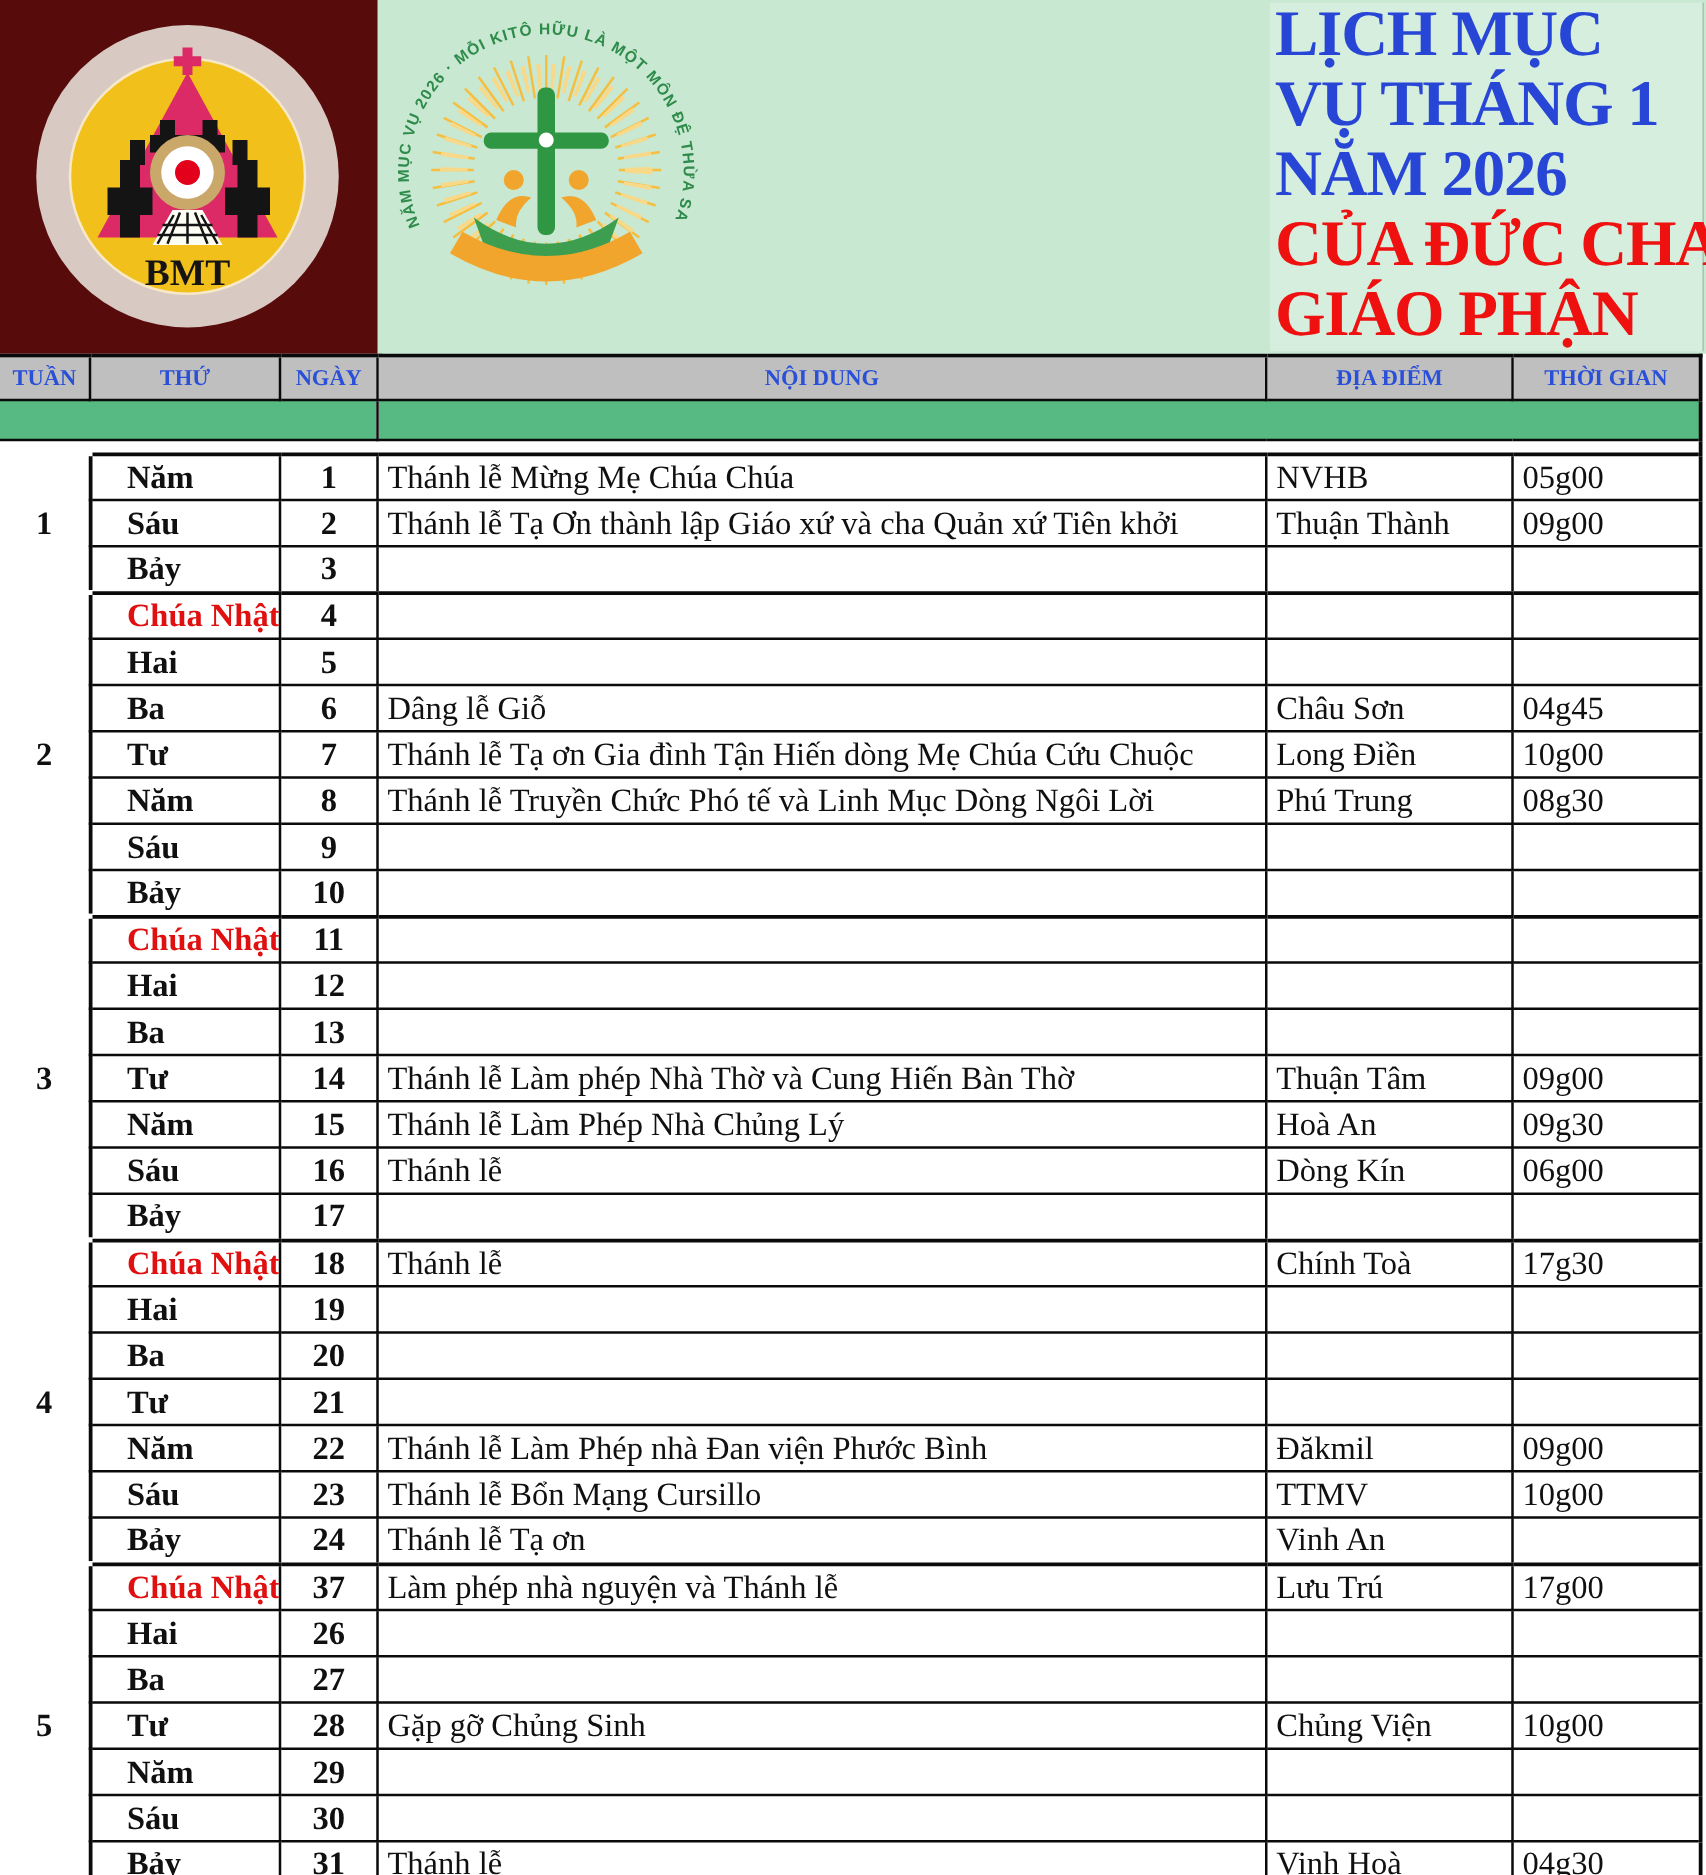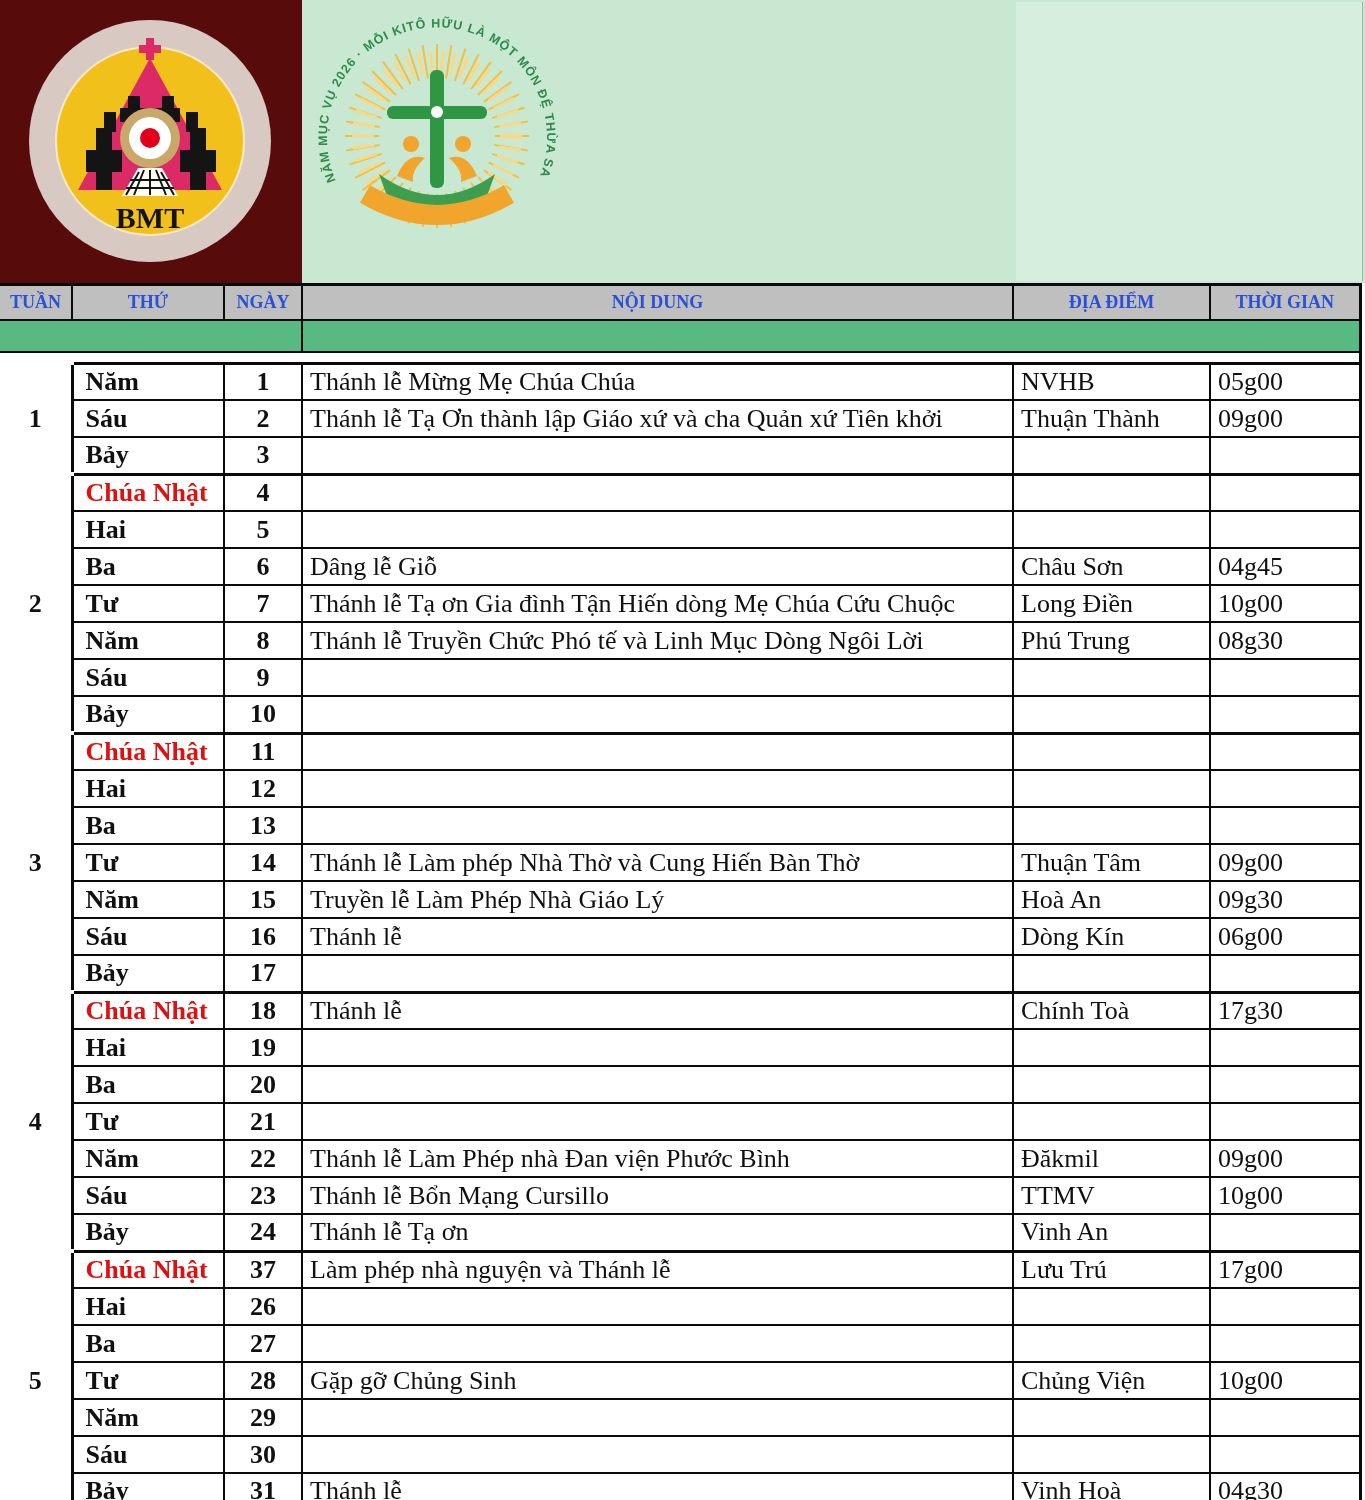--- a/index.html
+++ b/index.html
@@ -37,21 +37,21 @@
   }
   tr.green-row td { height:28px; background:#57ba83; }
   tr.spacer-row td { border:none; height:6px; background:#ffffff; }
   tr.day-row { height:37px; }
   tr.day-row td { font-size:26px; color:#101010; background:#ffffff; }
   tr.week-start td { border-top:3px solid #0a0a0a; }
   td.c-tuan {
     background:#3a76d4; color:#ffffff; font-weight:bold; font-size:27px; text-align:center;
     border-left:none; border-top:4px solid #ffffff !important; border-right:3px solid #0a0a0a;
   }
-  td.c-thu { font-weight:bold; padding-left:12px; }
+  td.c-thu { font-weight:bold; padding-left:28px; }
   td.c-thu.sunday { color:#e01010; }
   td.c-ngay { font-weight:bold; text-align:center; }
   td.c-nd, td.c-dd, td.c-tg { padding-left:7px; }
   .sched tr:last-child td { border-bottom:4px solid #0a0a0a; }
   .sched td:last-child, .sched th:last-child { border-right:3px solid #0a0a0a;margin-left:40px; }
   .sched td:first-child, .sched th:first-child { border-left:none; }
 </style>
 </head>
 <body>
 
@@ -150,20 +150,27 @@
 
         <defs>
           <path id="arcPath" d="M -103,40 A 110,110 0 1 1 103,40" fill="none"></path>
         </defs>
         <text font-family="Liberation Sans, DejaVu Sans, sans-serif" font-size="12.5" font-weight="bold" fill="#2e8b4a" letter-spacing="1">
           <textPath href="#arcPath" startOffset="50%" text-anchor="middle">· NĂM MỤC VỤ 2026 · MỖI KITÔ HỮU LÀ MỘT MÔN ĐỆ THỪA SAI ·</textPath>
         </text>
       </svg>
 
       <div class="title-bg"></div>
+      <div class="title-block">
+        <div class="title-line-blue">LỊCH MỤC</div>
+        <div class="title-line-blue">VỤ THÁNG 1</div>
+        <div class="title-line-blue">NĂM 2026</div>
+        <div class="title-line-red">CỦA ĐỨC CHA</div>
+        <div class="title-line-red">GIÁO PHẬN</div>
+      </div>
     </div>
   </div>
 
   <table class="sched">
     <colgroup>
       <col style="width:72px">
         <col style="width:152px">
         <col style="width:78px">
       <col style="width:711px">
         <col style="width:197px">
@@ -284,21 +291,21 @@
         <tr class="day-row">
           <td class="c-thu">Tư</td>
           <td class="c-ngay">14</td>
           <td class="c-nd">Thánh lễ Làm phép Nhà Thờ và Cung Hiến Bàn Thờ</td>
           <td class="c-dd">Thuận Tâm</td>
           <td class="c-tg">09g00</td>
         </tr>
         <tr class="day-row">
           <td class="c-thu">Năm</td>
           <td class="c-ngay">15</td>
-          <td class="c-nd">Truyền lễ Làm Phép Nhà Giáo Lý</td>
+          <td class="c-nd">Thánh lễ Làm Phép Nhà Chủng Lý</td>
           <td class="c-dd">Hoà An</td>
           <td class="c-tg">09g30</td>
         </tr>
         <tr class="day-row">
           <td class="c-thu">Sáu</td>
           <td class="c-ngay">16</td>
           <td class="c-nd">Thánh lễ</td>
           <td class="c-dd">Dòng Kín</td>
           <td class="c-tg">06g00</td>
         </tr>

